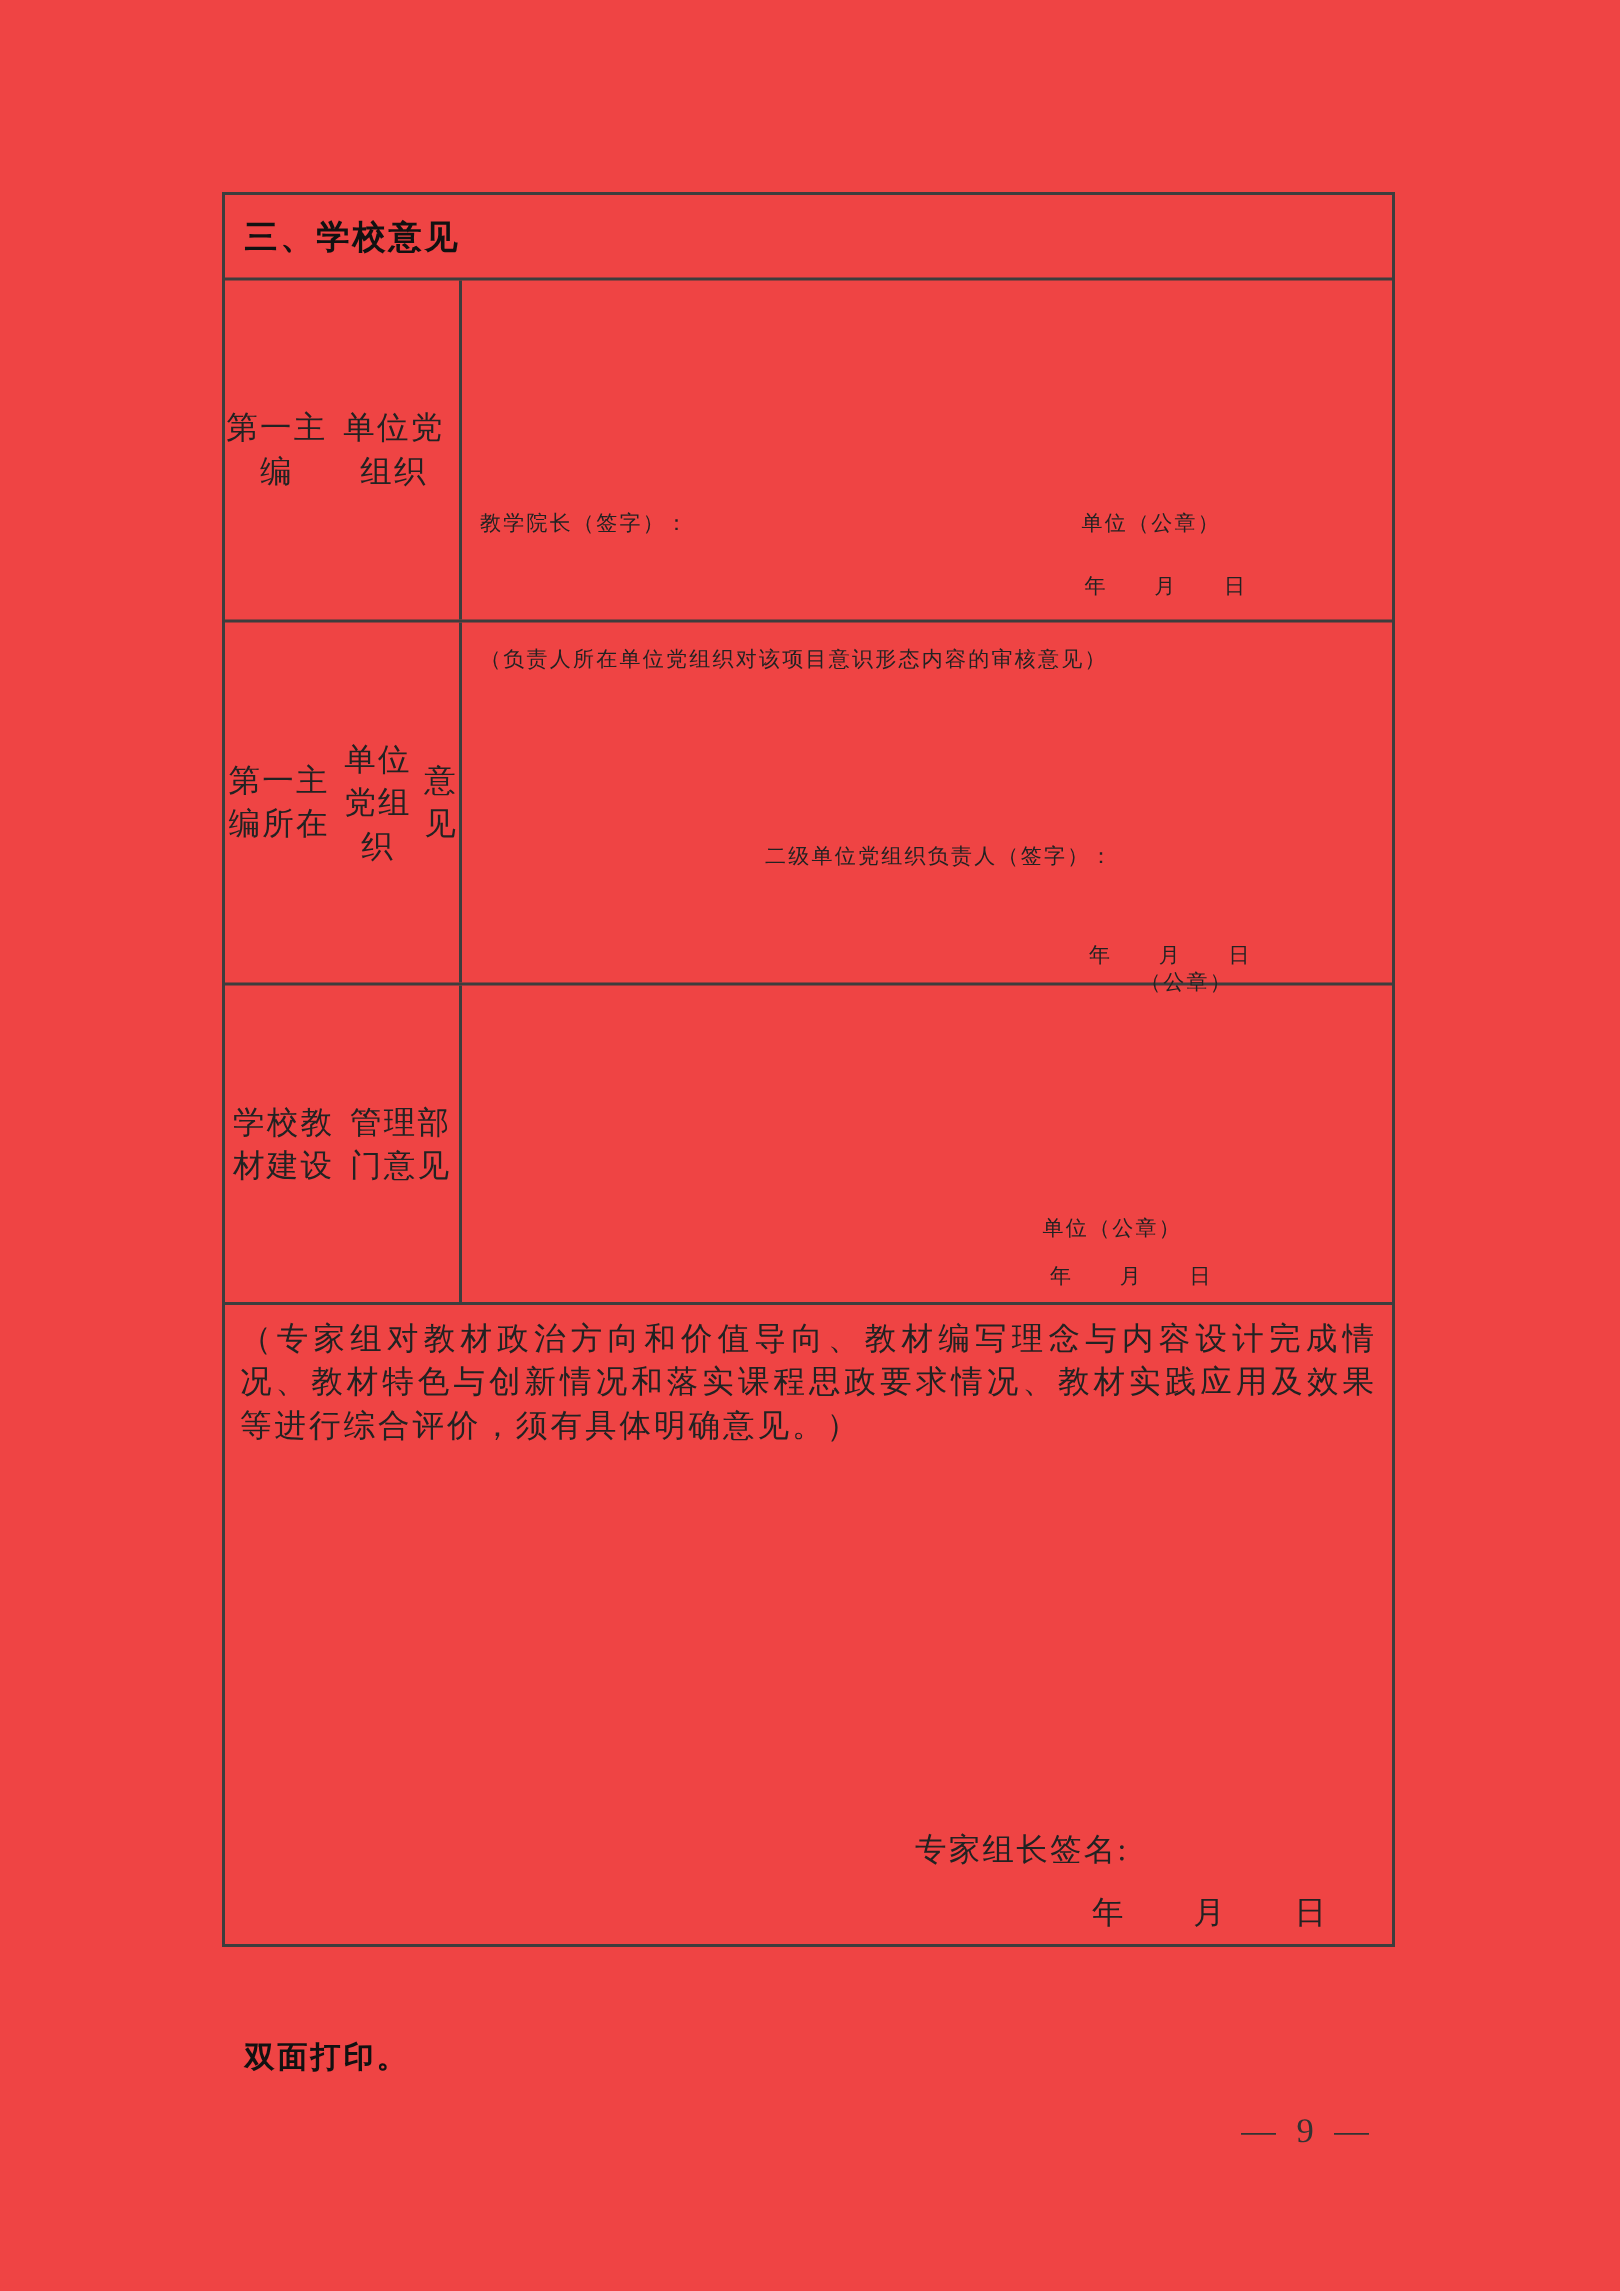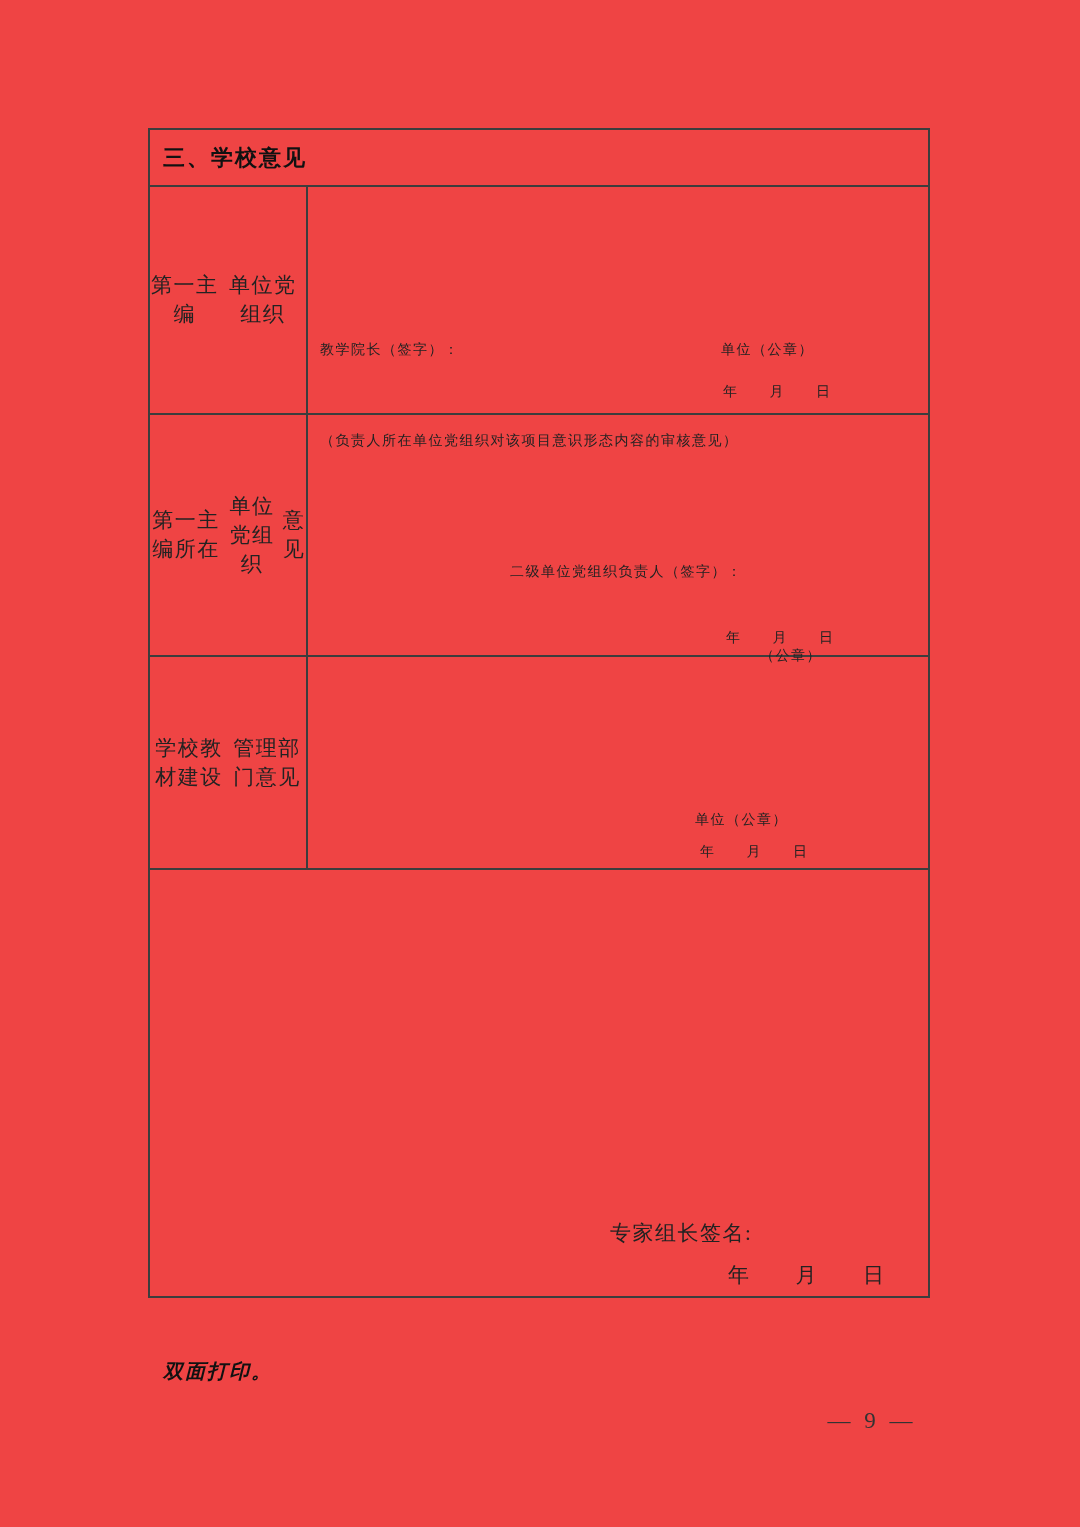--- a/index.html
+++ b/index.html
@@ -31,21 +31,21 @@
   .val-cell{flex:1 1 auto;position:relative;font-size:14px;color:#222;}
   .abs{position:absolute;white-space:nowrap;line-height:28px;letter-spacing:1.5px;}
   .note-par{
     padding:8px 10px 0 10px;font-size:21px;line-height:29px;letter-spacing:2px;
     text-align:justify;color:#222;
   }
   .content-cell{position:relative;font-size:21px;color:#222;}
   .footnote{
     position:absolute;left:163px;top:1358px;
     font-family:"Liberation Sans","DejaVu Sans",sans-serif;
-    font-weight:bold;font-size:20px;letter-spacing:2px;color:#111;font-style:italic;
+    font-weight:bold;font-size:20px;letter-spacing:2px;color:#111;
   }
   .page-num{
     position:absolute;left:812px;top:1408px;width:120px;text-align:center;
     font-size:23px;color:#333;letter-spacing:4px;
     font-family:"Liberation Serif","DejaVu Serif",serif;
   }
   .h226{height:226px;}
   .h240{height:240px;}
   .h211{height:211px;}
   .h426{height:426px;}
@@ -94,20 +94,21 @@
         <span>管理部门意见</span>
       </div>
       <div class="val-cell">
         <span class="abs" style="left:387px;top:149px;">单位（公章）</span>
         <span class="abs" style="left:392px;top:181px;">年　　月　　日</span>
       </div>
     </div>
 
 
     <div class="content-cell h426">
+      <div class="note-par">（专家组对教材政治方向和价值导向、教材编写理念与内容设计完成情况、教材特色与创新情况和落实课程思政要求情况、教材实践应用及效果等进行综合评价，须有具体明确意见。）</div>
       <span class="abs" style="left:460px;top:349px;">专家组长签名:</span>
       <span class="abs" style="left:578px;top:391px;">年　　月　　日</span>
     </div>
 
   </div>
 
   <div class="footnote">双面打印。</div>
   <div class="page-num">— 9 —</div>
 
 </div>

